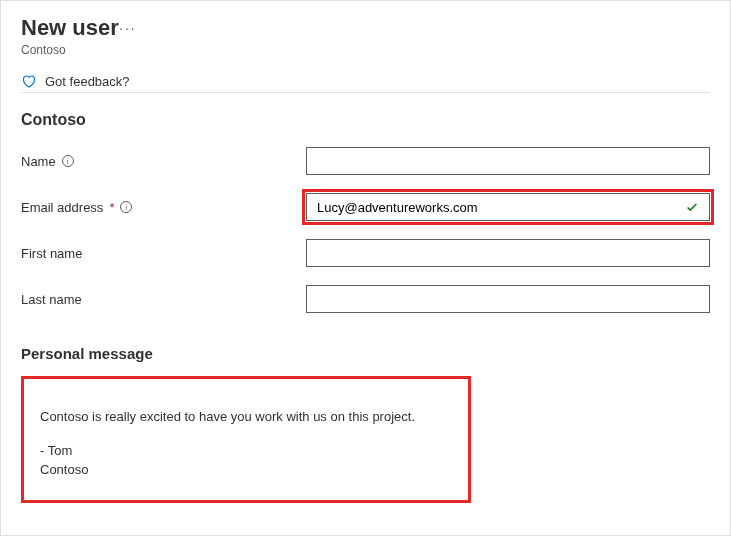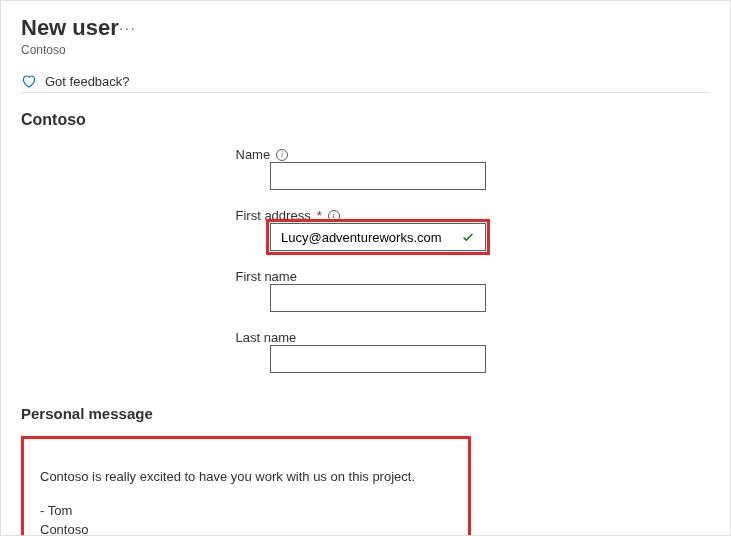--- a/index.html
+++ b/index.html
@@ -24,21 +24,20 @@
       color: #323130; font-size: 13px;
     }
     .feedback svg { width: 16px; height: 16px; }
     .section-title {
       font-size: 16px; font-weight: 600; color: #323130;
       margin-top: 18px; margin-bottom: 18px;
     }
     .form-row {
       display: flex; align-items: center;
       margin-bottom: 18px;
-      flex-direction: column;
     }
     .label-col {
       width: 260px; display: flex; align-items: center; gap: 6px;
       font-size: 13px; color: #323130;
     }
     .required { color: #a4262c; }
     .info-icon {
       width: 12px; height: 12px; border: 1px solid #605e5c;
       border-radius: 50%; display: inline-flex; align-items: center;
       justify-content: center; font-size: 8px; color: #605e5c;
@@ -96,21 +95,21 @@
       <span>Name</span>
       <span class="info-icon">i</span>
     </div>
     <div class="input-col">
       <input type="text" class="text-input" value="" style="">
     </div>
   </div>
 
   <div class="form-row">
     <div class="label-col">
-      <span>First address</span>
+      <span>Email address</span>
       <span class="required">*</span>
       <span class="info-icon">i</span>
     </div>
     <div class="input-col">
       <div class="email-highlight">
         <input type="text" class="text-input" value="Lucy@adventureworks.com" style="">
         <svg class="check-mark" viewBox="0 0 16 16" fill="none" stroke="#107c10" stroke-width="1.8">
           <path d="M3 8.5l3 3 7-7"></path>
         </svg>
       </div>

